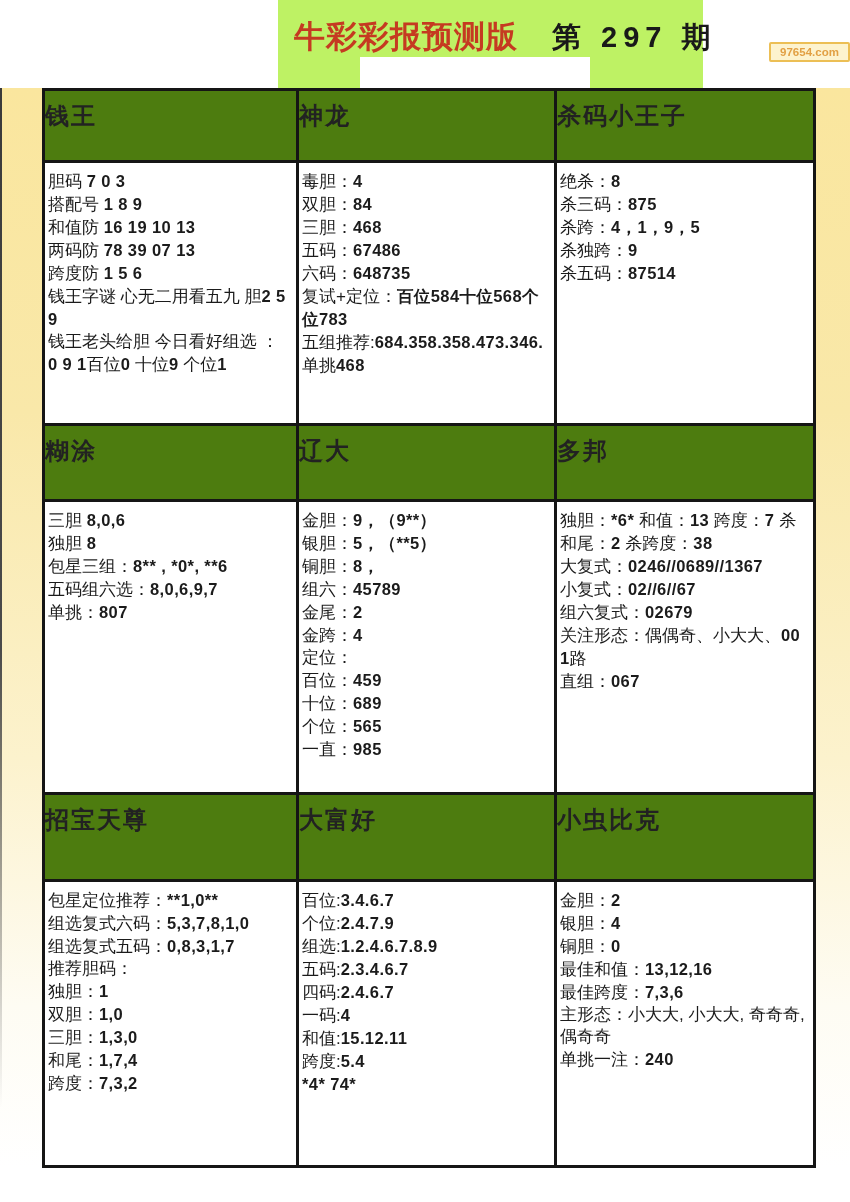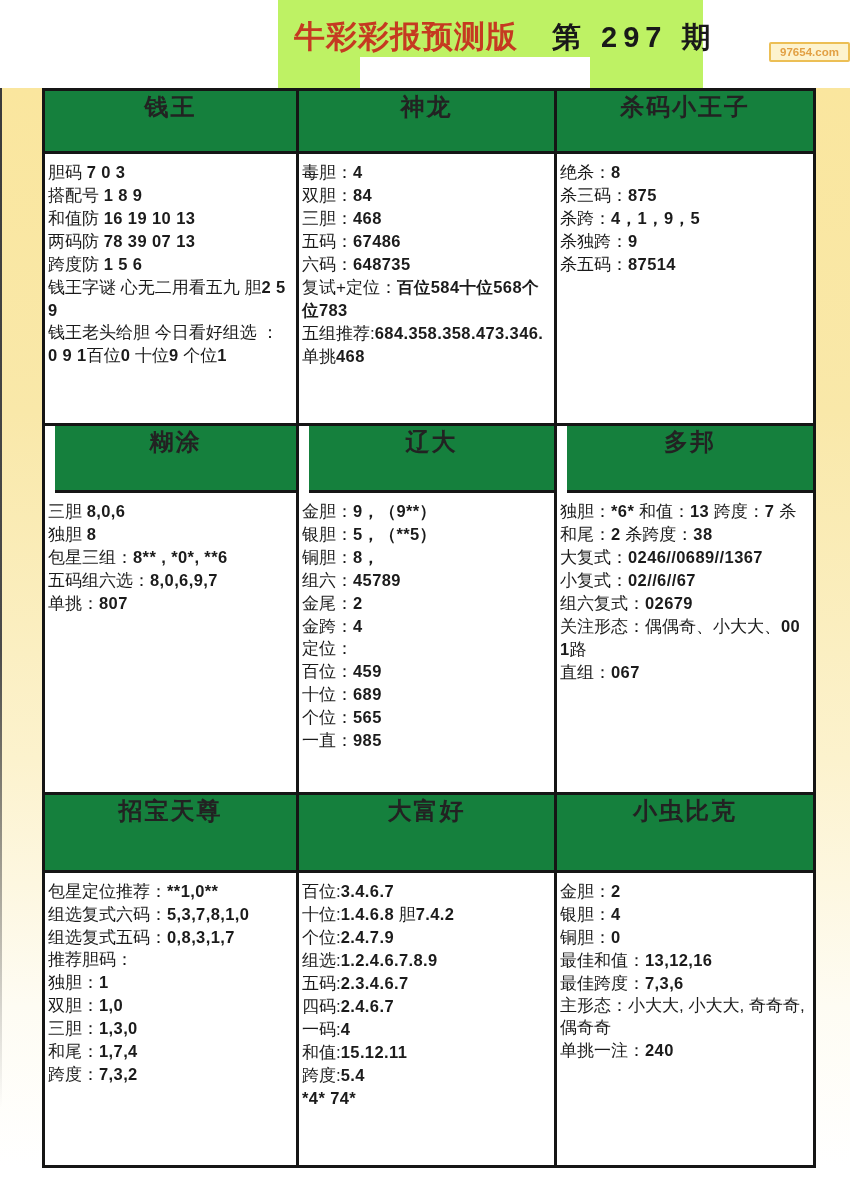--- a/index.html
+++ b/index.html
@@ -25,25 +25,25 @@
   .gutter-right{left:816px;width:34px;}
   .edge-line{position:absolute;left:0;top:88px;width:2px;height:1020px;
              background:linear-gradient(180deg,#3a3a3a 0%,#4a4a4a 55%,rgba(80,80,80,0) 100%);}
 
   
   .table{position:absolute;left:42px;top:88px;width:774px;height:1080px;box-sizing:border-box;
          border:3px solid #151515;background:#151515;
          display:grid;grid-template-columns:251px 255px 256px;grid-template-rows:332px 366px 370px;
          grid-gap:3px;}
   .cell{background:#ffffff;display:flex;flex-direction:column;overflow:hidden;}
-  .cell-header{background:#15803d;border-bottom:3px solid #151515;flex:0 0 auto;
-               text-align:center;font-size:24px;font-weight:600;color:#222;
-               letter-spacing:2px;}
+  .cell-header{background:#4d7c0f;border-bottom:3px solid #151515;flex:0 0 auto;
+               text-align:left;font-size:24px;font-weight:600;color:#222;
+               padding-top:9px;letter-spacing:2px;}
   .cell:nth-child(-n+3) .cell-header{height:60px;}
-  .cell:nth-child(n+4):nth-child(-n+6) .cell-header{height:64px;margin-left:10px;}
+  .cell:nth-child(n+4):nth-child(-n+6) .cell-header{height:64px;}
   .cell:nth-child(n+7) .cell-header{height:75px;}
   .cell-body{flex:1 1 auto;padding:7px 6px 0 3px;}
   .line{font-size:17px;line-height:22px;color:#1b1b1b;word-break:break-all;}
   .lbl{font-weight:400;}
   .num{font-weight:700;font-size:16.5px;letter-spacing:0.4px;}
 </style>
 </head>
 <body>
 
 <div id="page">
@@ -145,21 +145,20 @@
           <div class="line"><span class="lbl">双胆：</span><span class="num">1,0</span></div>
           <div class="line"><span class="lbl">三胆：</span><span class="num">1,3,0</span></div>
           <div class="line"><span class="lbl">和尾：</span><span class="num">1,7,4</span></div>
           <div class="line"><span class="lbl">跨度：</span><span class="num">7,3,2</span></div>
         </div>
       </div>
       <div class="cell">
         <div class="cell-header">大富好</div>
         <div class="cell-body">
           <div class="line"><span class="lbl">百位:</span><span class="num">3.4.6.7</span></div>
-          <div class="line"><span class="lbl">十位:</span><span class="num">1.4.6.8</span><span class="lbl"> 胆</span><span class="num">7.4.2</span></div>
           <div class="line"><span class="lbl">个位:</span><span class="num">2.4.7.9</span></div>
           <div class="line"><span class="lbl">组选:</span><span class="num">1.2.4.6.7.8.9</span></div>
           <div class="line"><span class="lbl">五码:</span><span class="num">2.3.4.6.7</span></div>
           <div class="line"><span class="lbl">四码:</span><span class="num">2.4.6.7</span></div>
           <div class="line"><span class="lbl">一码:</span><span class="num">4</span></div>
           <div class="line"><span class="lbl">和值:</span><span class="num">15.12.11</span></div>
           <div class="line"><span class="lbl">跨度:</span><span class="num">5.4</span></div>
           <div class="line"><span class="num">*4* 74*</span></div>
         </div>
       </div>

